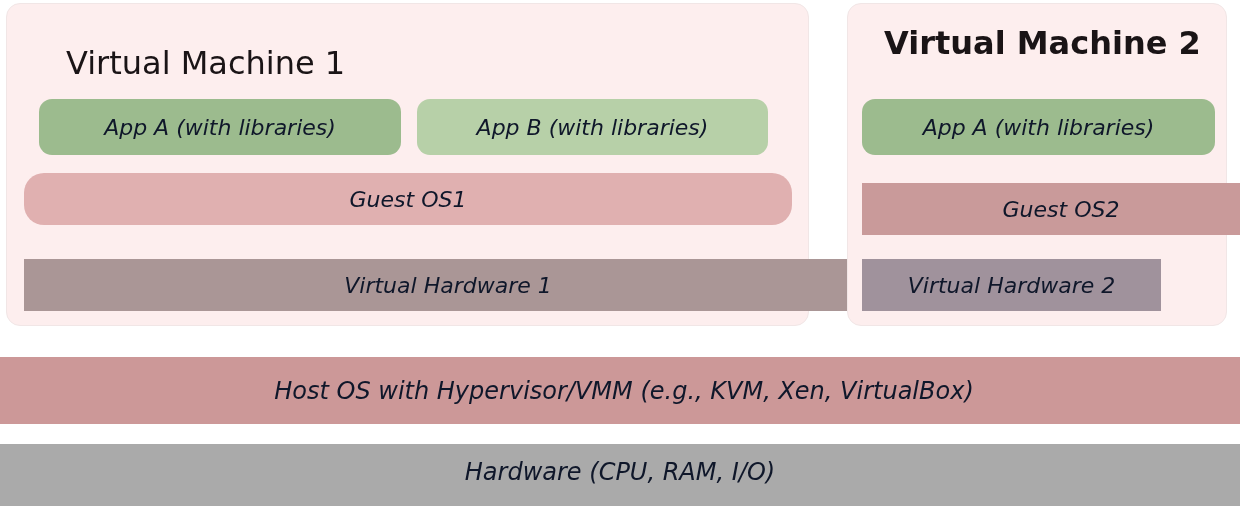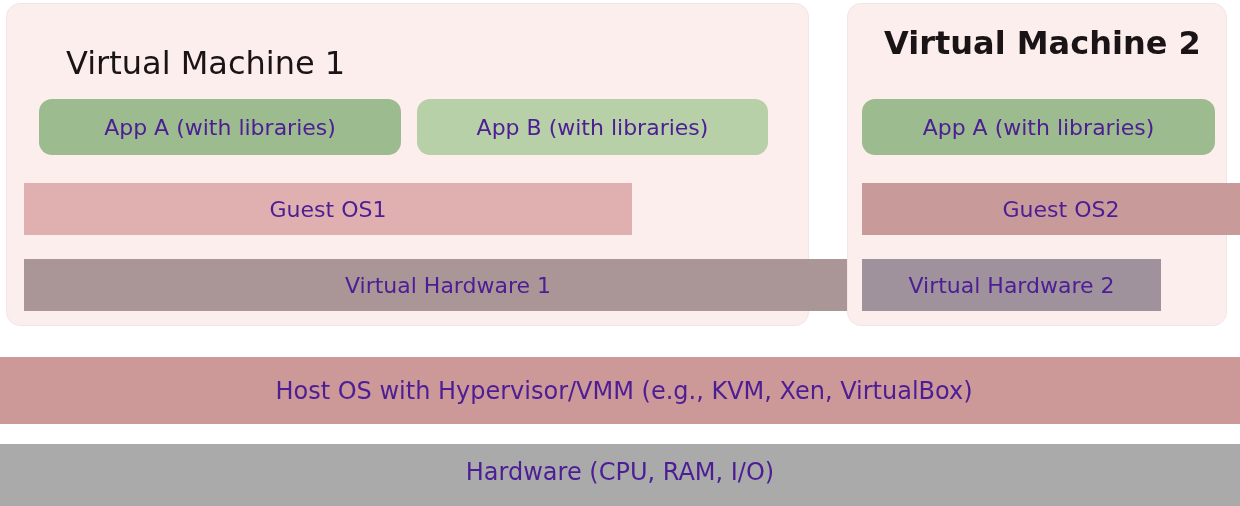--- a/index.html
+++ b/index.html
@@ -45,22 +45,23 @@
   #vm1-title { left: 66px;  top: 27px; margin-top: 20px; }
   #vm2-title { left: 884px; top: 27px; font-weight: bold; }
 
   
   .layer {
     position: absolute;
     box-sizing: border-box;
     display: flex;
     align-items: center;
     justify-content: center;
-    color: #4c1d95;
+    color: #0f172a;
     white-space: nowrap;
+    font-style: italic;
   }
 
   
   .app-box {
     border-radius: 13px;
     font-size: 22px;
   }
   #vm1-appA {
     left: 39px; top: 99px; width: 362px; height: 56px;
     background: #9cbb8e;
@@ -71,22 +72,23 @@
     text-align: center;
   }
   #vm2-appA {
     left: 862px; top: 99px; width: 353px; height: 56px;
     background: #9cbb8e;
   }
 
   
   .guest-os { font-size: 22px; }
   #vm1-guestos {
-    left: 24px; top: 183px; width: 608px; height: 52px;
+    left: 24px; top: 173px; width: 768px; height: 52px;
     background: #e0b0b0;
+    border-radius: 20px;
   }
   #vm2-guestos {
     left: 862px; top: 183px; width: 398px; height: 52px;
     background: #c99a9a;
   }
 
   
   .virt-hw { font-size: 22px; }
   #vm1-virthw {
     left: 24px; top: 259px; width: 848px; height: 52px;

